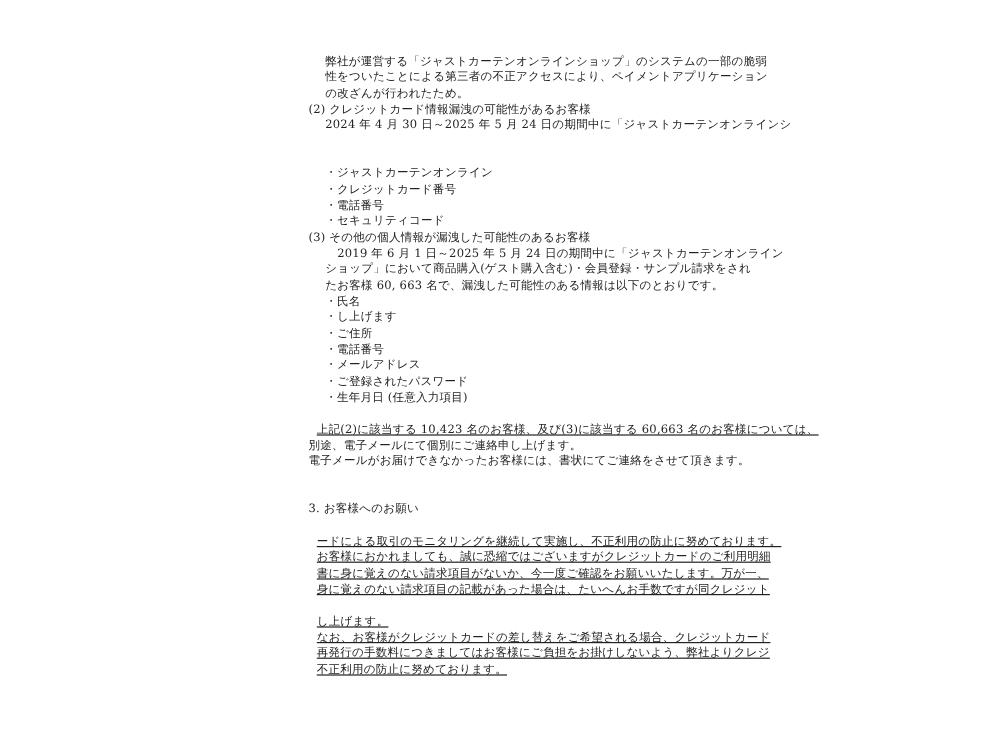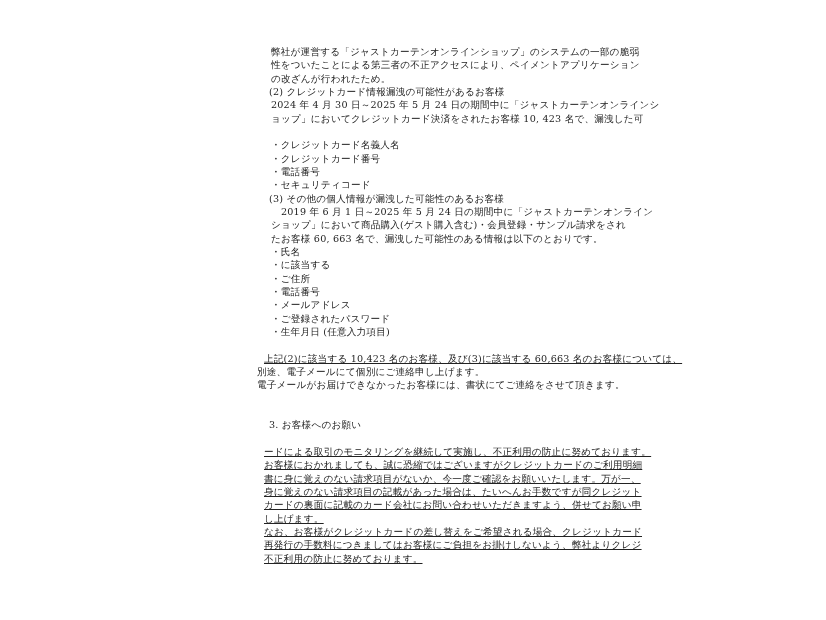--- a/index.html
+++ b/index.html
@@ -23,63 +23,61 @@
       height: 620px;
       text-align: center;
     }
     .line {
       position: absolute;
       font-size: 9.6px;
       line-height: 13px;
       white-space: nowrap;
       letter-spacing: 0.2px;
     }
-    .x-head { left: 257px; margin-left: 12px; }
+    .x-head { left: 257px; }
     .x-body { left: 271px; }
     .x-body2 { left: 264px; text-decoration: underline; }
     .x-body3 { left: 281px; }
     .x-para { left: 257px; }
   </style>
 </head>
 <body>
 
 <div class="page">
 
   <div class="line x-body" style="top:45px">弊社が運営する「ジャストカーテンオンラインショップ」のシステムの一部の脆弱</div>
   <div class="line x-body" style="top:58px">性をついたことによる第三者の不正アクセスにより、ペイメントアプリケーション</div>
   <div class="line x-body" style="top:72px">の改ざんが行われたため。</div>
 
   <div class="line x-head" style="top:85px">(2) クレジットカード情報漏洩の可能性があるお客様</div>
   <div class="line x-body" style="top:98px">2024 年 4 月 30 日～2025 年 5 月 24 日の期間中に「ジャストカーテンオンラインシ</div>
-  <div class="line x-body" style="top:112px">ョップ」においてクレジットカード決済をされたお客様 10, 423 名で、漏洩した可</div>
-  <div class="line x-body" style="top:138px">・クレジットカード名義人名</div>
+  <div class="line x-body" style="top:138px">・ジャストカーテンオンライン</div>
   <div class="line x-body" style="top:152px">・クレジットカード番号</div>
   <div class="line x-body" style="top:165px">・電話番号</div>
   <div class="line x-body" style="top:178px">・セキュリティコード</div>
 
   <div class="line x-head" style="top:192px">(3) その他の個人情報が漏洩した可能性のあるお客様</div>
   <div class="line x-body3" style="top:205px">2019 年 6 月 1 日～2025 年 5 月 24 日の期間中に「ジャストカーテンオンライン</div>
   <div class="line x-body" style="top:218px">ショップ」において商品購入(ゲスト購入含む)・会員登録・サンプル請求をされ</div>
   <div class="line x-body" style="top:232px">たお客様 60, 663 名で、漏洩した可能性のある情報は以下のとおりです。</div>
   <div class="line x-body" style="top:245px">・氏名</div>
-  <div class="line x-body" style="top:258px">・に該当する</div>
+  <div class="line x-body" style="top:258px">・し上げます</div>
   <div class="line x-body" style="top:272px">・ご住所</div>
   <div class="line x-body" style="top:285px">・電話番号</div>
   <div class="line x-body" style="top:298px">・メールアドレス</div>
   <div class="line x-body" style="top:312px">・ご登録されたパスワード</div>
   <div class="line x-body" style="top:325px">・生年月日 (任意入力項目)</div>
 
   <div class="line x-body2" style="top:352px">上記(2)に該当する 10,423 名のお客様、及び(3)に該当する 60,663 名のお客様については、</div>
   <div class="line x-para" style="top:365px">別途、電子メールにて個別にご連絡申し上げます。</div>
   <div class="line x-para" style="top:378px">電子メールがお届けできなかったお客様には、書状にてご連絡をさせて頂きます。</div>
 
   <div class="line x-head" style="top:418px">3. お客様へのお願い</div>
   <div class="line x-body2" style="top:445px">ードによる取引のモニタリングを継続して実施し、不正利用の防止に努めております。</div>
   <div class="line x-body2" style="top:458px">お客様におかれましても、誠に恐縮ではございますがクレジットカードのご利用明細</div>
   <div class="line x-body2" style="top:472px">書に身に覚えのない請求項目がないか、今一度ご確認をお願いいたします。万が一、</div>
   <div class="line x-body2" style="top:485px">身に覚えのない請求項目の記載があった場合は、たいへんお手数ですが同クレジット</div>
-  <div class="line x-body2" style="top:498px">カードの裏面に記載のカード会社にお問い合わせいただきますよう、併せてお願い申</div>
   <div class="line x-body2" style="top:512px">し上げます。</div>
   <div class="line x-body2" style="top:538px">再発行の手数料につきましてはお客様にご負担をお掛けしないよう、弊社よりクレジ</div>
   <div class="line x-body2" style="top:525px">なお、お客様がクレジットカードの差し替えをご希望される場合、クレジットカード</div>
   <div class="line x-body2" style="top:552px">不正利用の防止に努めております。</div>
 
 </div>
 
 </body></html>

